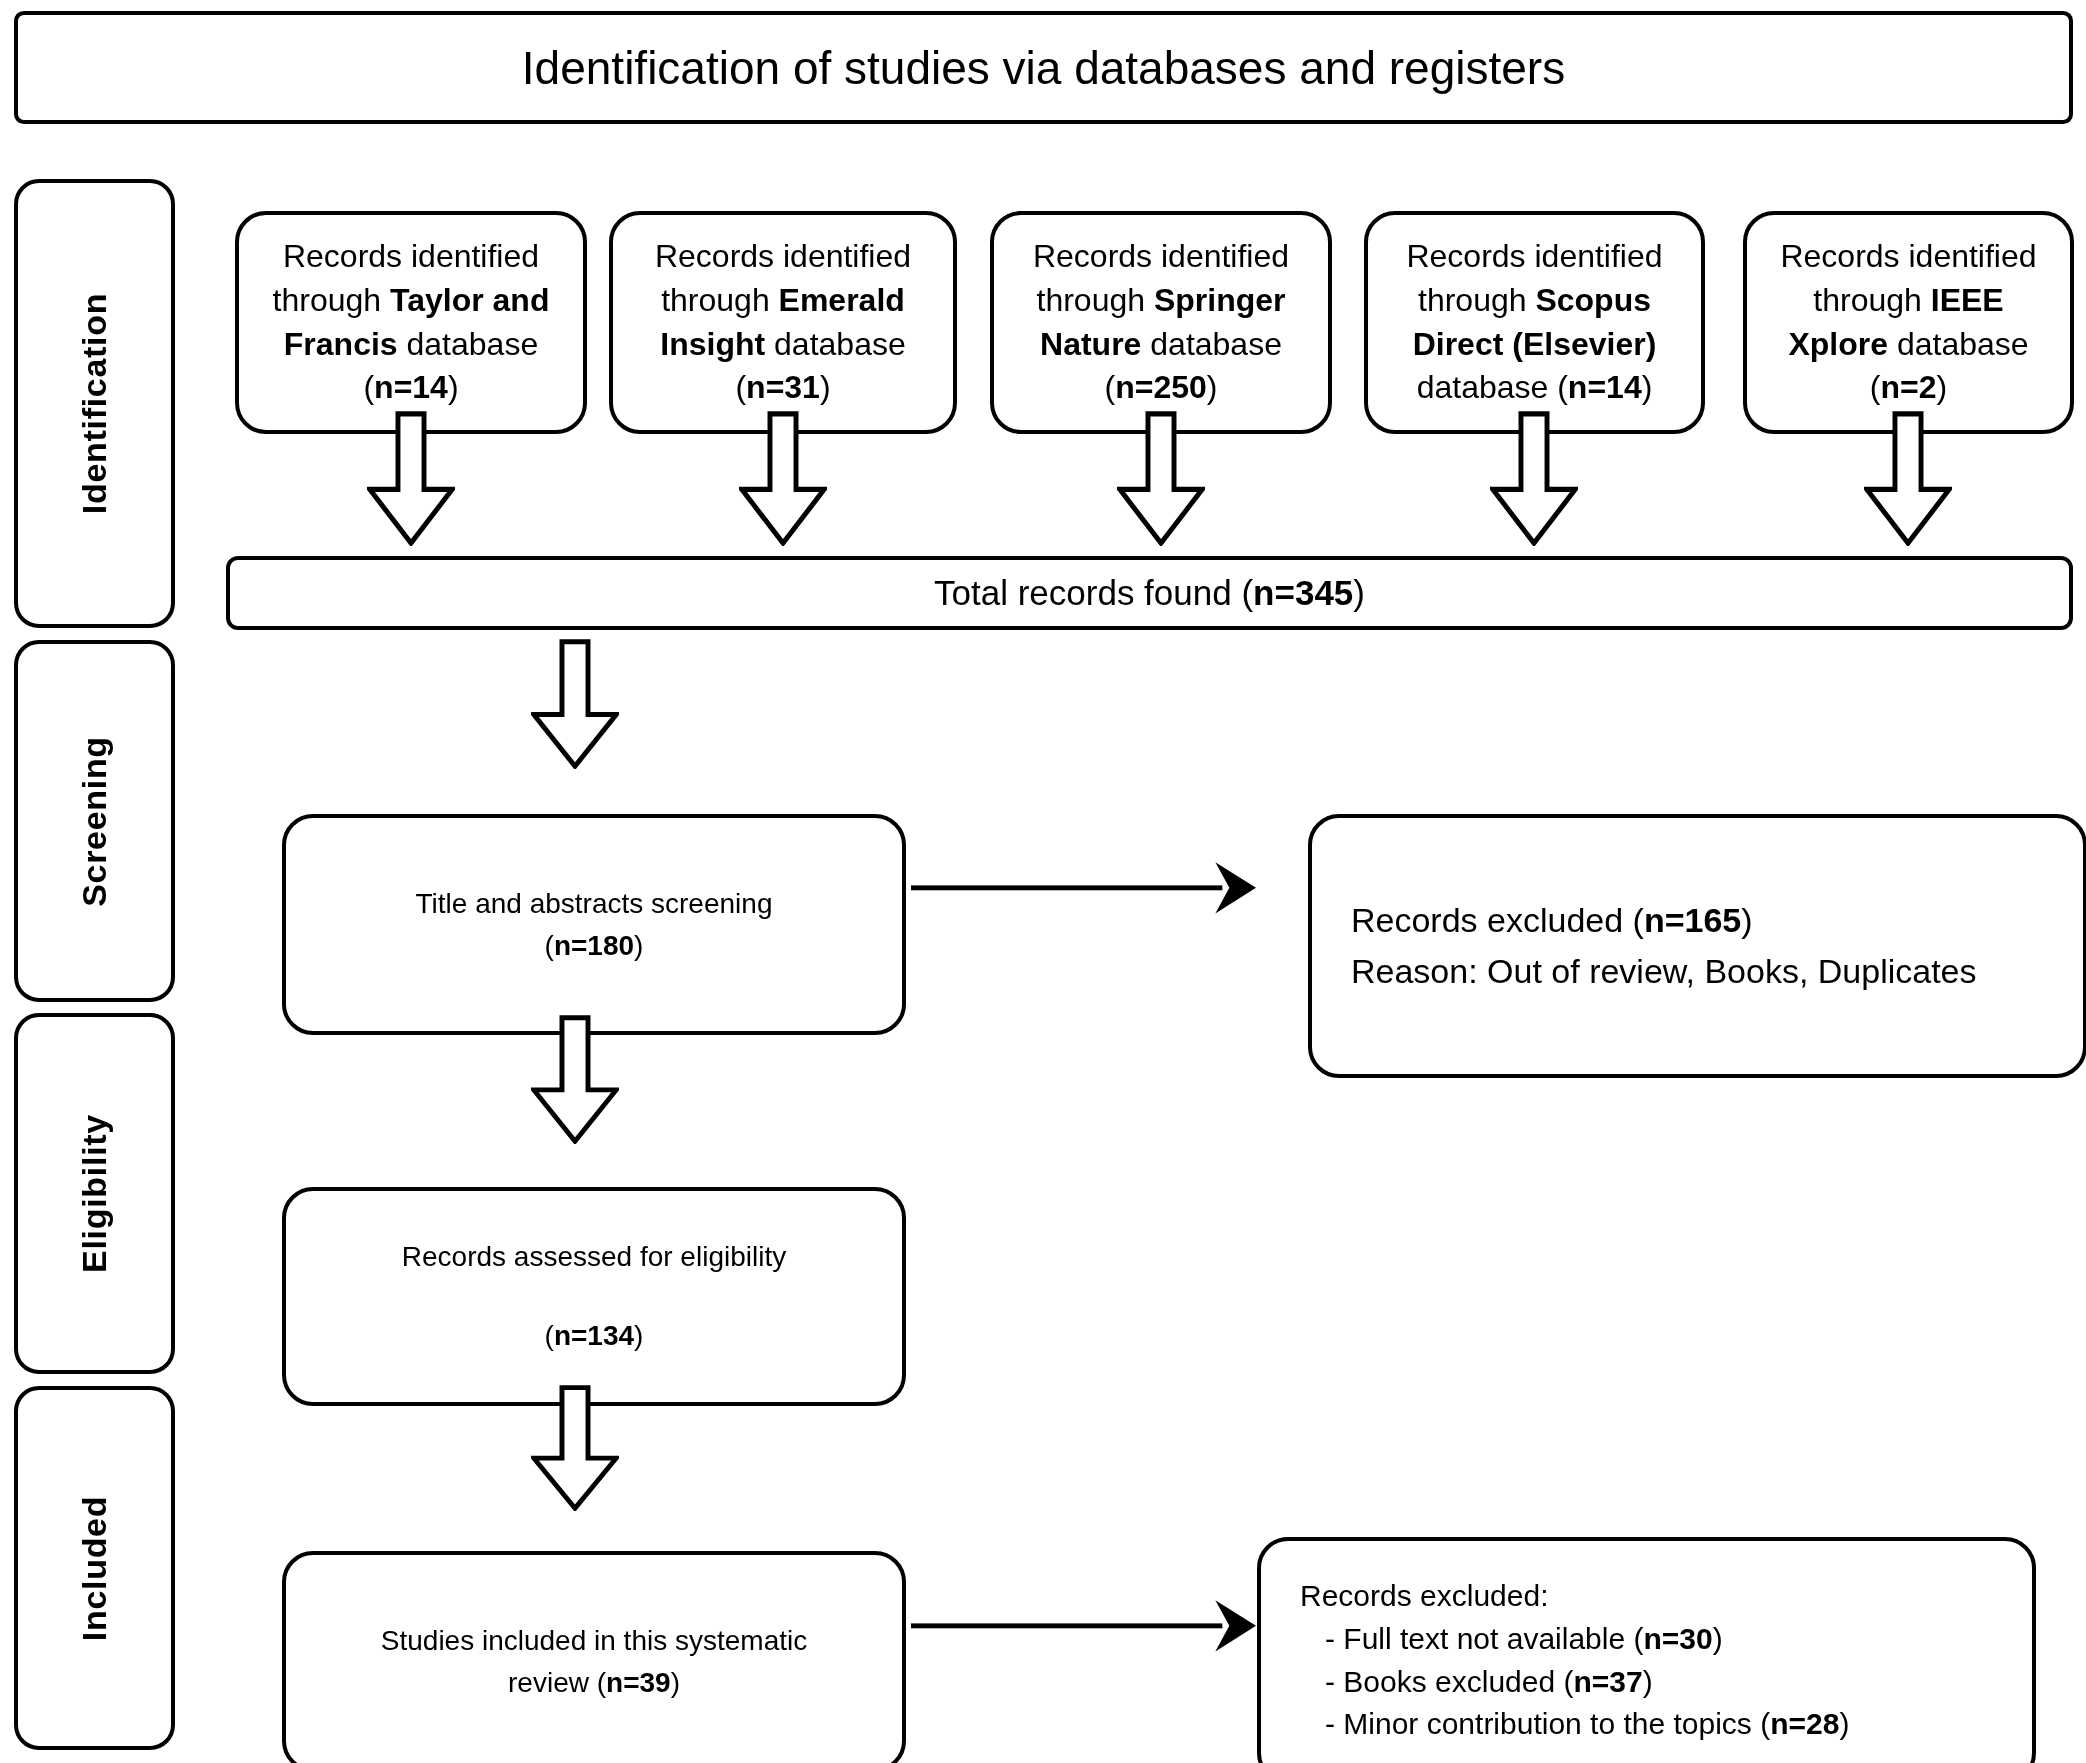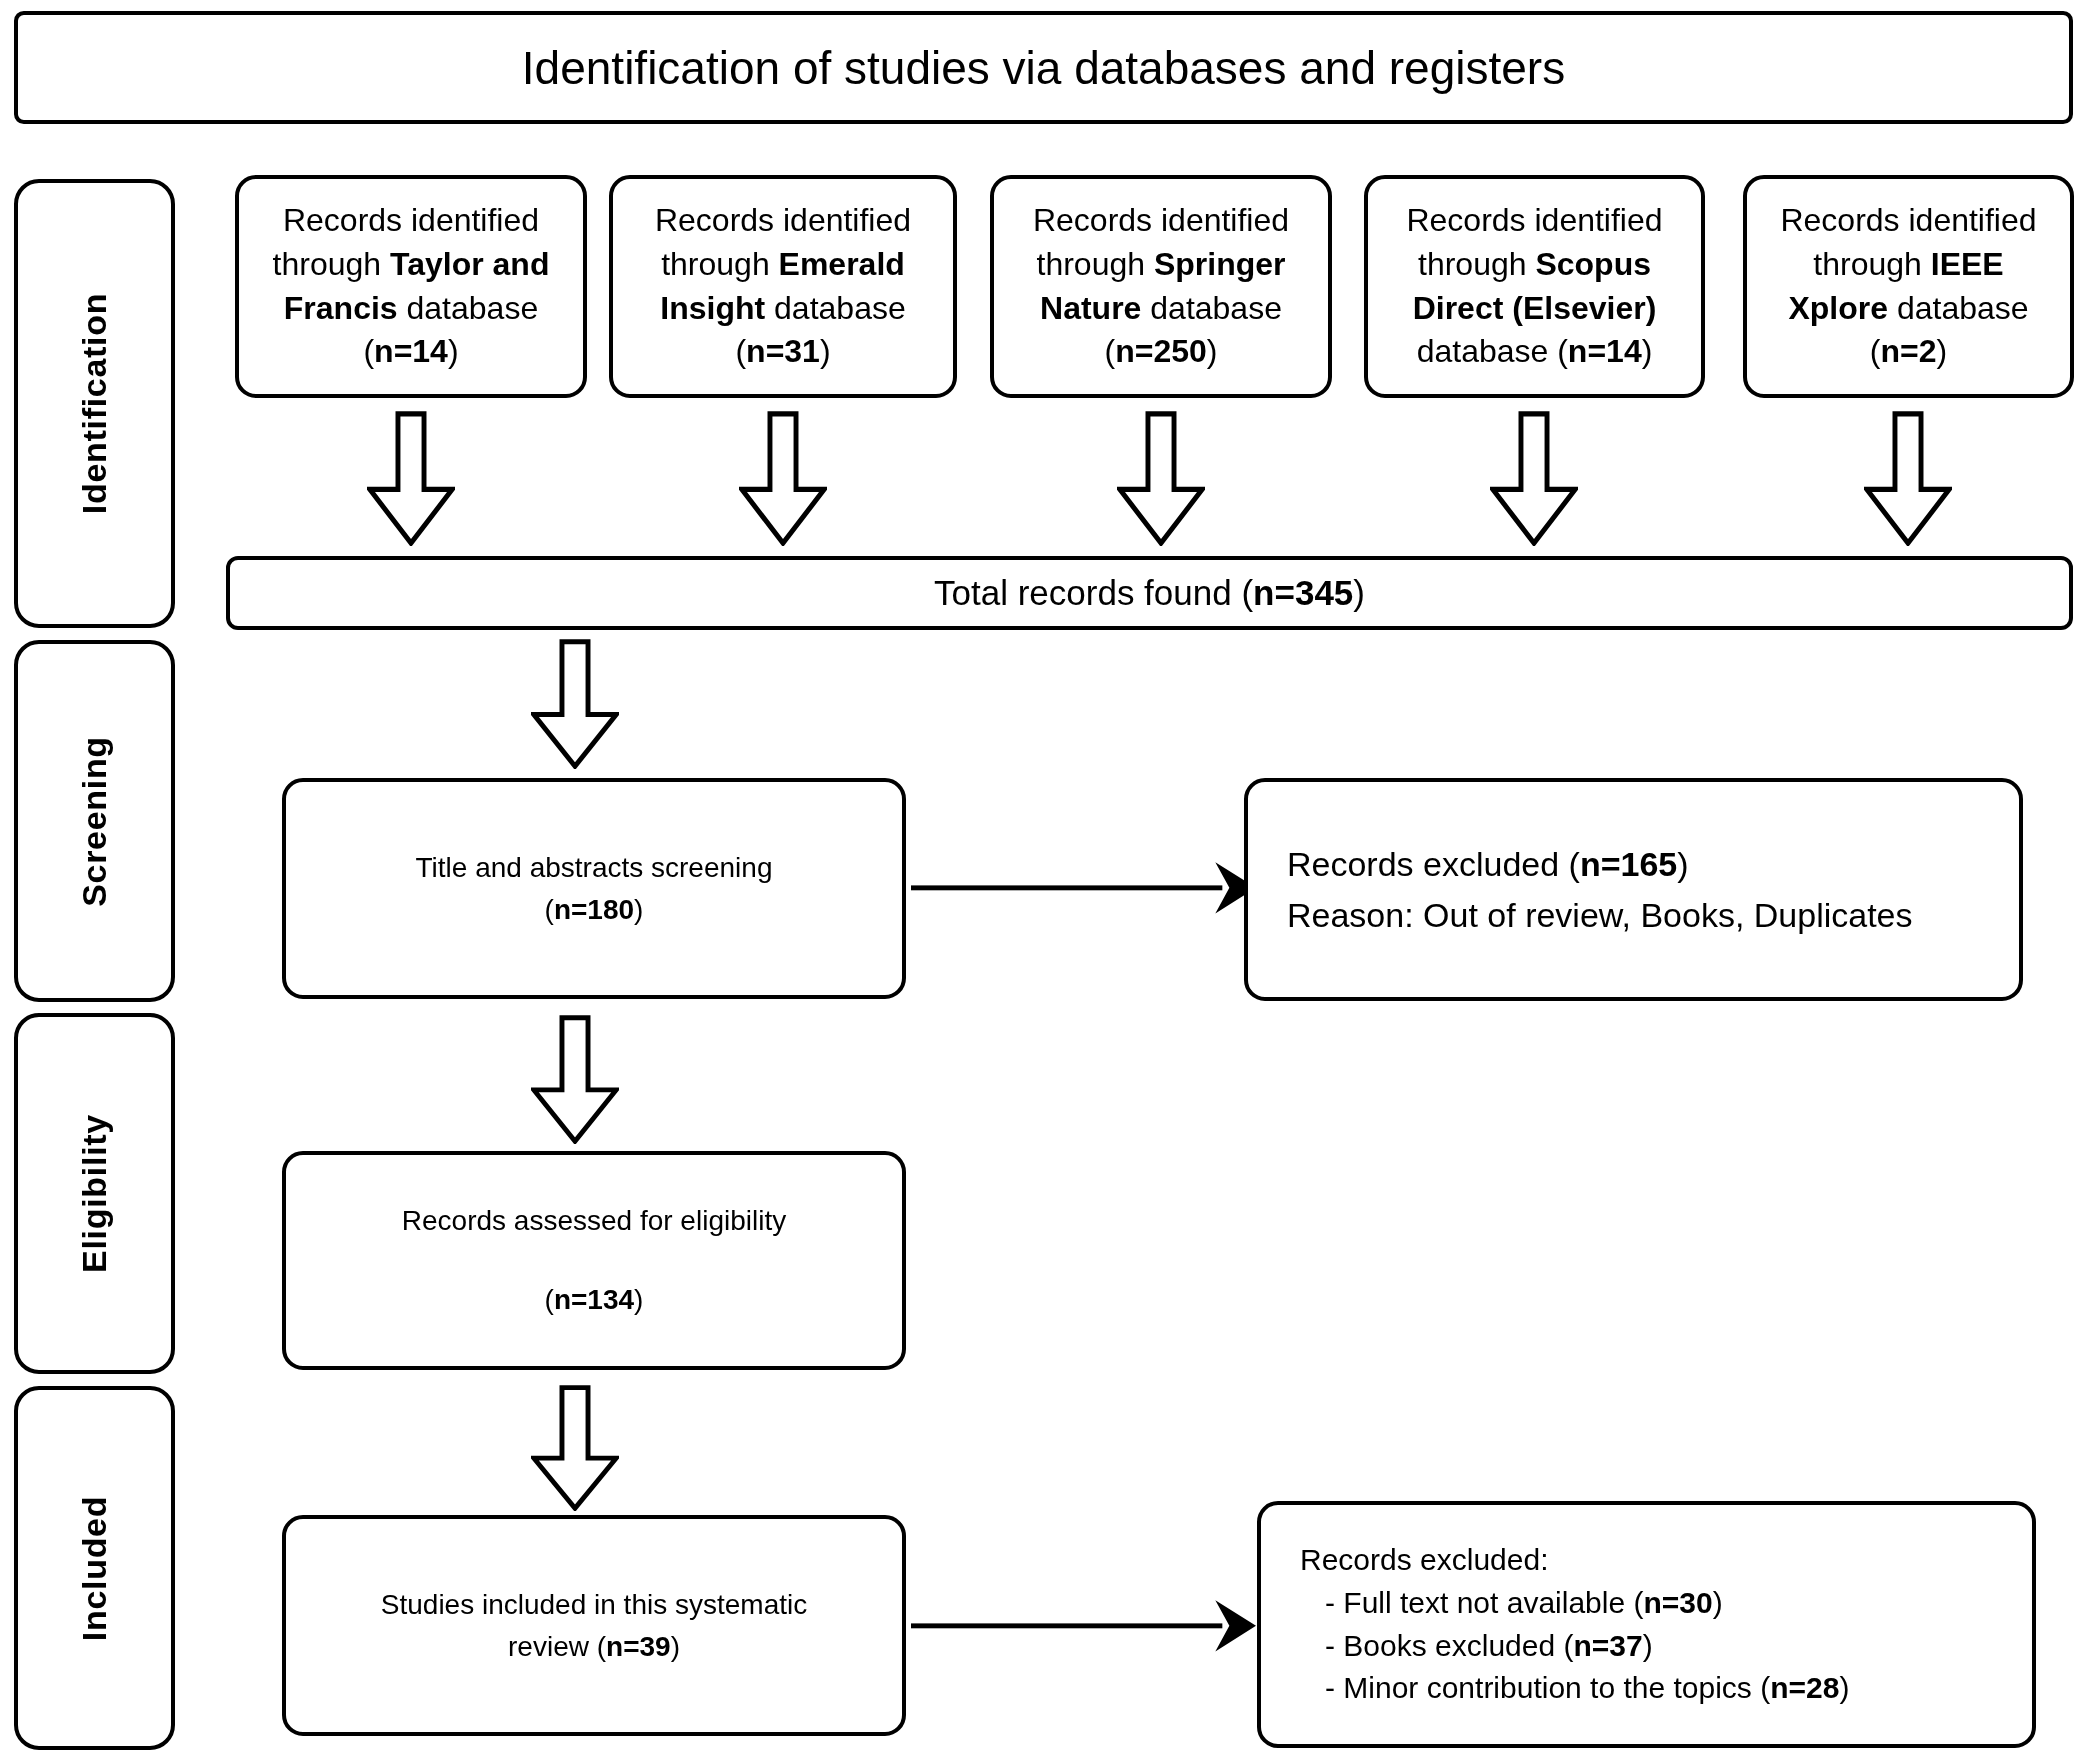--- a/index.html
+++ b/index.html
@@ -4,21 +4,21 @@
 <style>
   html,body{margin:0;padding:0;background:#ffffff;}
   body{
     width:2087px;height:1764px;position:relative;overflow:hidden;
     font-family:"Liberation Sans",sans-serif;color:#000;
   }
   .box{
     position:absolute;background:#fff;border:4.2px solid #000;box-sizing:border-box;
     display:flex;flex-direction:column;justify-content:center;
   }
-  .rounded{border-radius:21px;}
+  .rounded{border-radius:31px;margin-top:36px;}
   .rounded-lg{border-radius:25px;}
   .rounded-sm{border-radius:9.8px;}
   .square{border-radius:12px;}
   .centered{align-items:center;text-align:center;}
   .leftal{align-items:flex-start;text-align:left;}
   .src-box{font-size:32px;line-height:1.36;}
   .flow-box{font-size:28px;line-height:1.5;}
   .excl-box{font-size:34px;line-height:1.5;}
   .excl-box2{font-size:30px;line-height:1.42;}
   .banner-box{font-size:46px;}
@@ -112,21 +112,21 @@
 <div class="box rounded centered flow-box" style="left:282px;top:778px;width:624px;height:221px;">
     <div class="line"><span>Title and abstracts screening</span></div>
     <div class="line"><span>(</span><b>n=180</b><span>)</span></div>
   </div>
 
 <svg style="left:911px;top:858px;" width="345" height="59" viewBox="0 0 492 84">
   <rect x="0" y="39" width="444" height="7" fill="#000"></rect>
   <path d="M434,6 L492,42.5 L434,79 L454,42.5 Z" fill="#000"></path>
 </svg>
 
-<div class="box rounded leftal excl-box pad-left" style="left:1244px;top:778px;width:779px;height:223px;">
+<div class="box rounded leftal excl-box pad-left" style="left:1308px;top:778px;width:779px;height:264px;">
     <div class="line"><span>Records excluded (</span><b>n=165</b><span>)</span></div>
     <div class="line"><span>Reason: Out of review, Books, Duplicates</span></div>
   </div>
 
 <svg style="left:531px;top:1015px;" width="88" height="129" viewBox="0 0 125 186" preserveAspectRatio="none">
   <polygon points="44,4 81,4 81,108 121,108 62.5,182 4,108 44,108" fill="#fff" stroke="#000" stroke-width="7"></polygon>
 </svg>
 
 <div class="box rounded centered flow-box" style="left:282px;top:1151px;width:624px;height:219px;gap:37px;">
     <div class="line"><span>Records assessed for eligibility</span></div>

